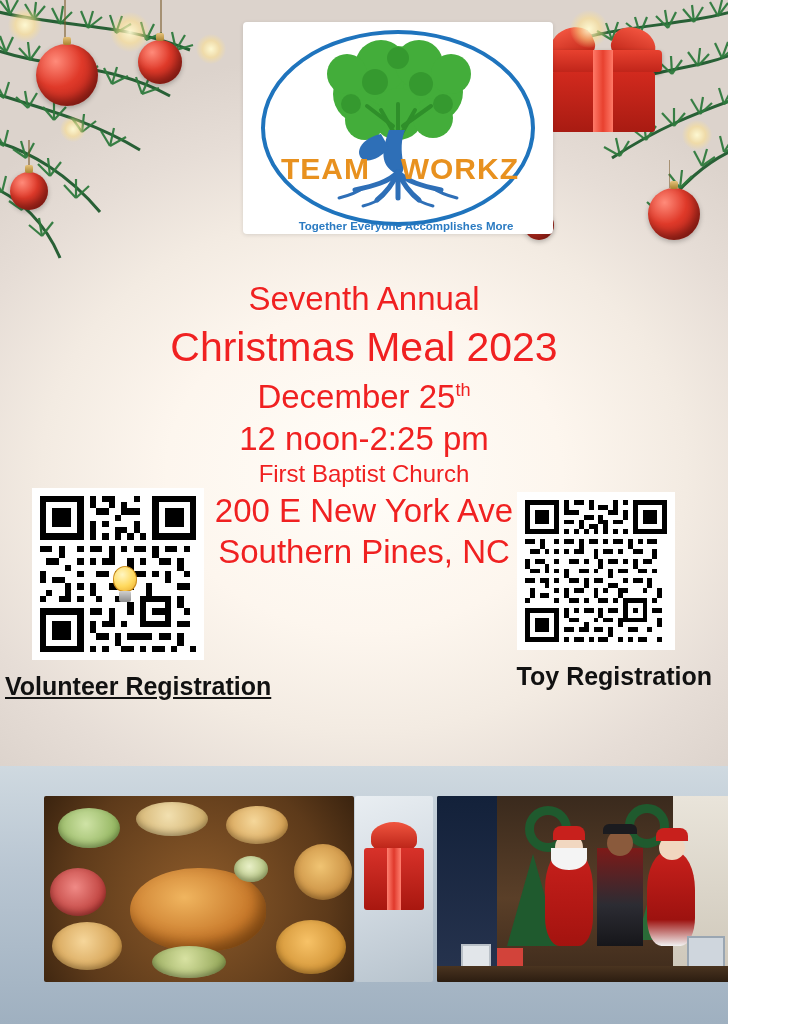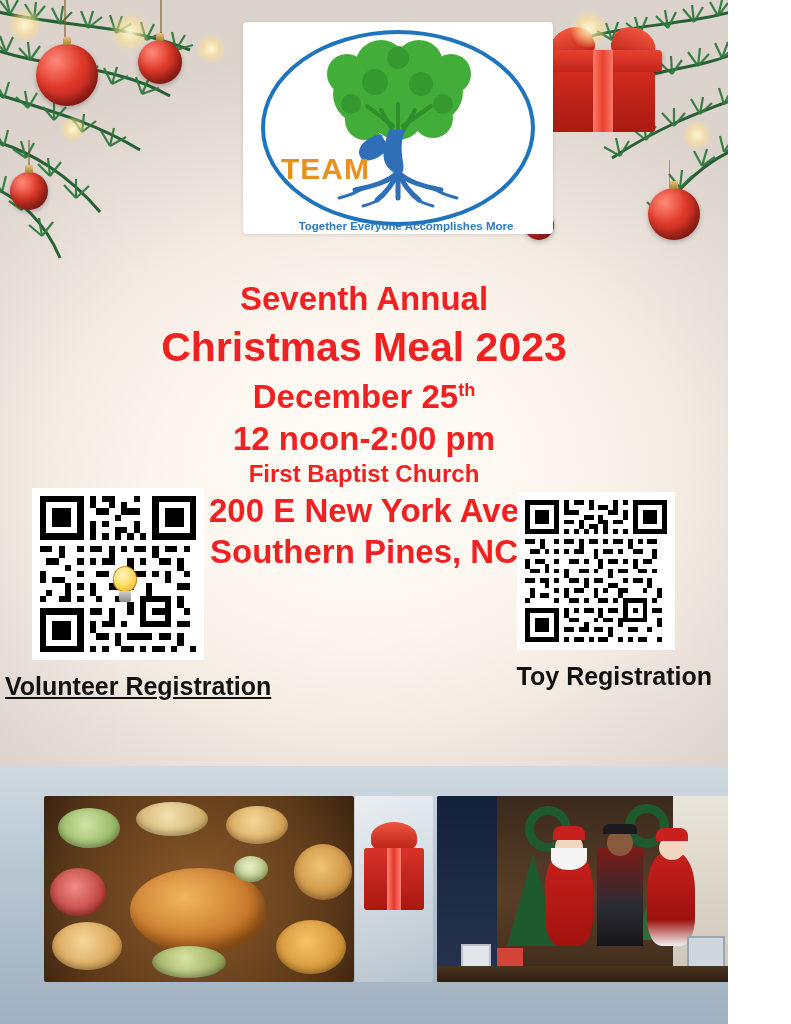--- a/index.html
+++ b/index.html
@@ -121,21 +121,21 @@
     padding-left: 16px;
   }
 
   
   .headline {
     position: absolute;
     left: 0; right: 0;
     top: 278px;
     text-align: center;
     color: #f02121;
-    font-weight: bold;
+    font-weight: normal;
     line-height: 1.26;
     text-shadow: 0 1px 0 rgba(255,255,255,.45);
   }
   .h-line { display: block; }
   .l1 { font-size: 33px; }
   .l2 { font-size: 41px; margin-top: 2px; }
   .l3 { font-size: 33px; margin-top: 3px; }
   .l4 { font-size: 33px; }
   .l5 { font-size: 24px; }
   .l6 { font-size: 33px; }
@@ -528,30 +528,31 @@
       </g>
       <g stroke="#2e6fb7" stroke-width="3" fill="none" stroke-linecap="round">
         <path d="M120 166 C112 172 104 174 96 176"></path>
         <path d="M190 166 C198 172 206 174 214 176"></path>
         <path d="M140 174 C134 180 128 182 120 184"></path>
         <path d="M170 174 C176 180 182 182 190 184"></path>
       </g>
     </svg>
 
     <span class="logo-word left">TEAM</span>
+    <span class="logo-word right">WORKZ</span>
     <span class="logo-tag">Together Everyone Accomplishes More</span>
   </div>
 
   <div class="headline">
     <span class="h-line l1">Seventh Annual</span>
     <span class="h-line l2">Christmas Meal 2023</span>
     <span class="h-line l3">
       <span>December 25</span><span class="sup">th</span>
     </span>
-    <span class="h-line l4">12 noon-2:00 pm</span>
+    <span class="h-line l4">12 noon-2:25 pm</span>
     <span class="h-line l5">First Baptist Church</span>
     <span class="h-line l6">200 E New York Ave</span>
     <span class="h-line l7">Southern Pines, NC</span>
   </div>
 
   <div class="qr-wrap qr-left">
     <div style="position:relative;">
       <svg class="qr" viewBox="0 0 25 25" shape-rendering="crispEdges">
         <rect width="25" height="25" fill="#ffffff"></rect>
         <g fill="#000000">

